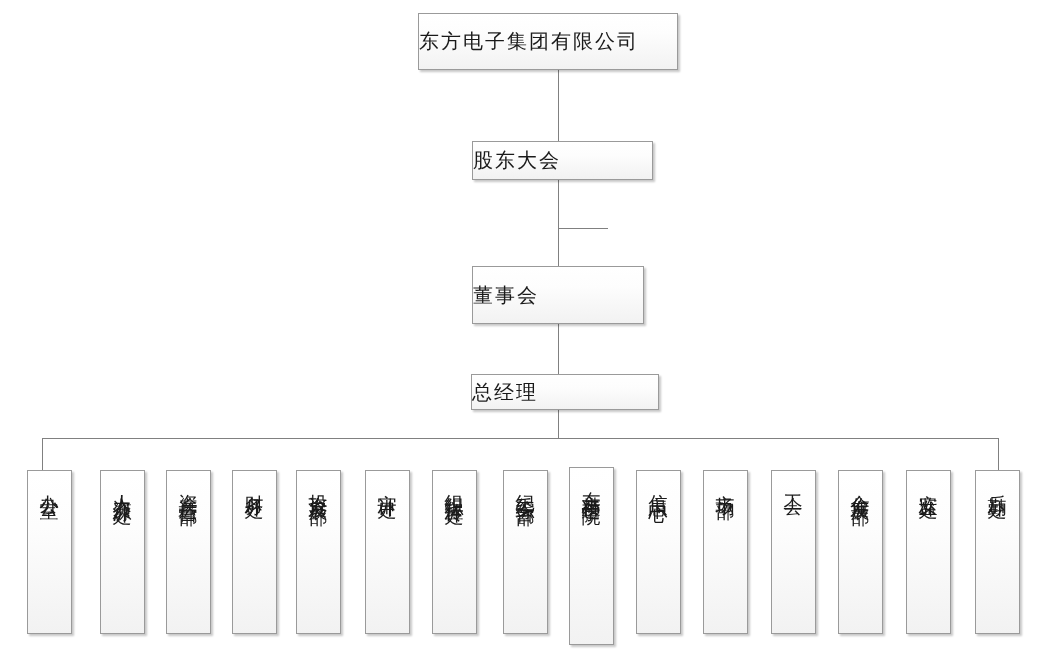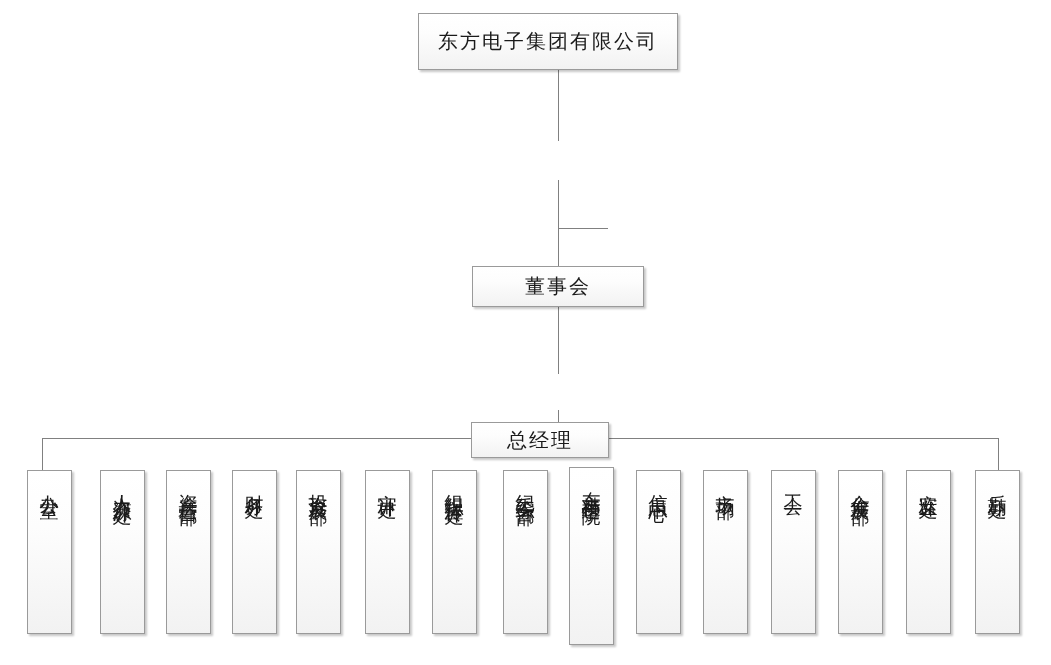--- a/index.html
+++ b/index.html
@@ -18,21 +18,21 @@
 
   
   .node{
     position:absolute;
     box-sizing:border-box;
     border:1px solid #9a9a9a;
     background:linear-gradient(to bottom,#ffffff 0%,#fdfdfd 35%,#f2f2f2 100%);
     box-shadow:2px 2px 2px rgba(0,0,0,0.22);
     display:flex;
     align-items:center;
-    justify-content:center;
+    justify-content:flex-start;
     color:#1a1a1a;
   }
   .node .label{
     display:block;
     line-height:1.12;
     letter-spacing:1px;
     white-space:nowrap;
   }
 
   
@@ -78,27 +78,30 @@
 
   <div class="conn v" style="left:558px;top:410px;height:28px;"></div>
   <div class="conn h" style="left:42px;top:438px;width:957px;"></div>
   <div class="conn v" style="left:42px;top:438px;height:32px;"></div>
   <div class="conn v" style="left:998px;top:438px;height:32px;"></div>
 
   <div class="node horiz" style="left:418px;top:13px;width:260px;height:57px;">
     <span class="label">东方电子集团有限公司</span>
   </div>
 
+  <div class="node horiz" style="left:472px;top:141px;width:181px;height:39px;">
+    <span class="label">股东大会</span>
+  </div>
 
 
-  <div class="node horiz" style="left:472px;top:266px;width:172px;height:41px;">
+  <div class="node horiz" style="left:472px;top:266px;width:172px;height:58px;">
     <span class="label">董事会</span>
   </div>
 
-  <div class="node horiz" style="left:471px;top:374px;width:138px;height:36px;margin-top:48px;">
+  <div class="node horiz" style="left:471px;top:374px;width:188px;height:36px;">
     <span class="label">总经理</span>
   </div>
 
   <div class="node vert" style="left:27px;top:470px;width:45px;height:164px;">
     <span class="label">办公室</span>
   </div>
 
   <div class="node vert" style="left:100px;top:470px;width:45px;height:164px;">
     <span class="label">人力资源处</span>
   </div>

